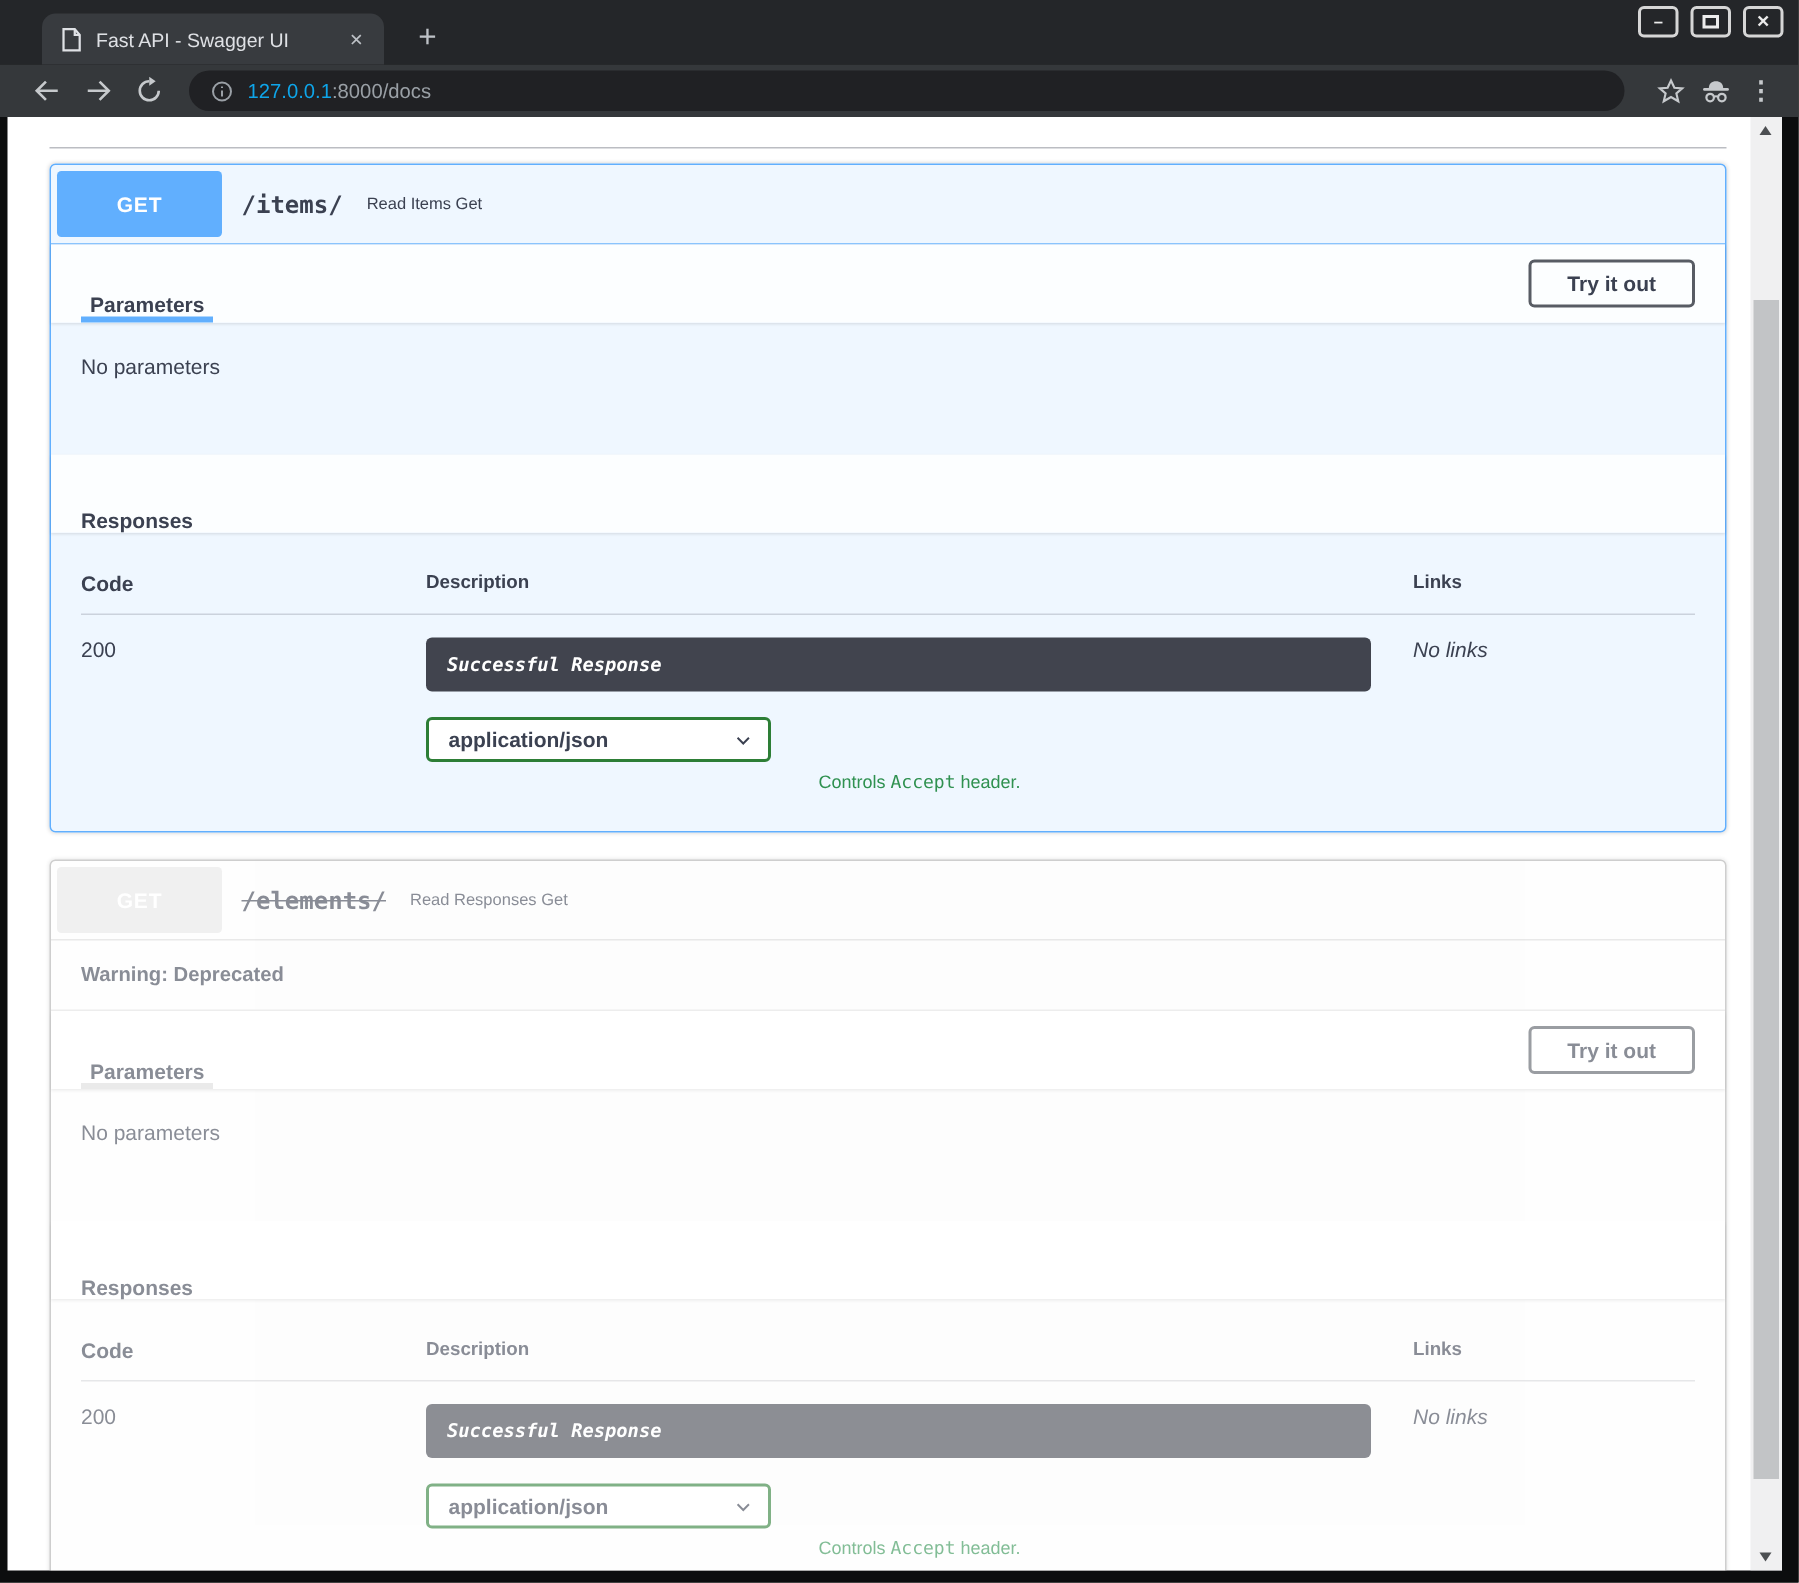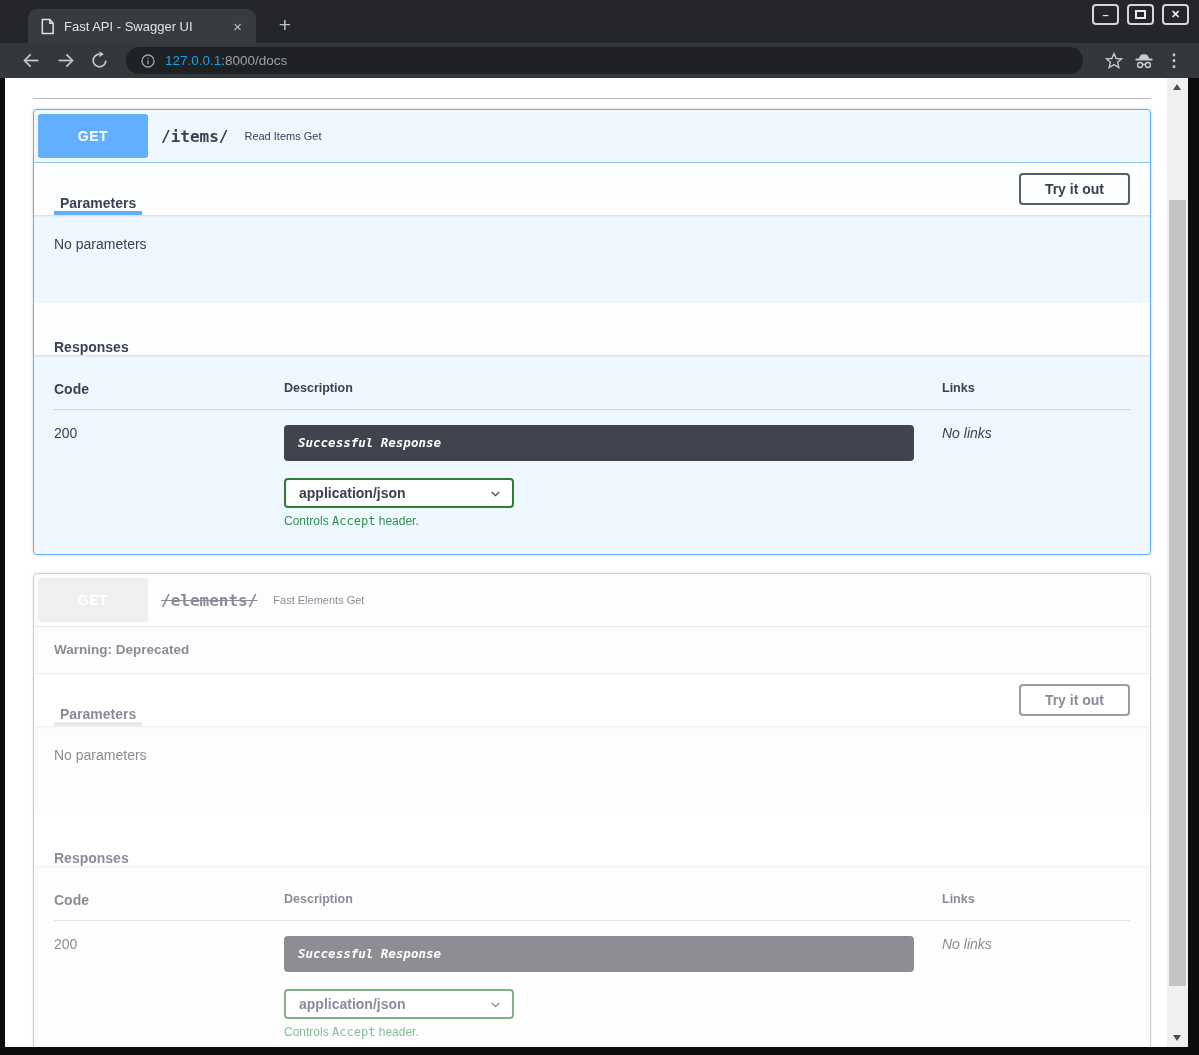--- a/index.html
+++ b/index.html
@@ -80,21 +80,21 @@
   .th-sm { font-size:12.5px; font-weight:bold; }
   .t-divider { border-bottom:1px solid rgba(59,65,81,.2); margin-top:12px; }
   .data-row { margin-top:15px; }
   .code-val { font-size:14px; }
   .links-val { font-size:14px; font-style:italic; }
   .resp-box { background:#41444e; border-radius:4px; padding:10px 14px 11px; margin-right:28px;
               color:#ffffff; font-family:"DejaVu Sans Mono",monospace; font-style:italic; font-weight:bold; font-size:12.5px; }
   .media-select { margin-top:17px; width:230px; height:30px; border:2px solid #2d7e36; border-radius:4px; background:#fff;
                   display:flex; align-items:center; padding:0 10px 0 13px; }
   .media-select span { font-size:14px; font-weight:bold; color:#3b4151; flex:1; }
-  .controls-note { margin-top:6px; font-size:12px; color:#2f9150; }
+  .controls-note { margin-top:6px; font-size:12px; color:#2f9150;text-align:center; }
   .controls-note .mono { font-family:"DejaVu Sans Mono",monospace; font-size:12px; }
 
   svg { display:block; }
 </style>
 </head>
 <body>
 
 <div class="window">
 
   <div class="titlebar">
@@ -208,21 +208,21 @@
             </div>
             <div class="t-links links-val">No links</div>
           </div>
         </div>
       </div>
 
       <div class="opblock deprecated">
         <div class="op-summary">
           <div class="method-badge" style="color:#fff;">GET</div>
           <span class="op-path">/elements/</span>
-          <span class="op-desc">Fast Elements Get</span>
+          <span class="op-desc">Read Responses Get</span>
         </div>
         <div class="dep-warning">Warning: Deprecated</div>
         <div class="section-header">
           <span class="param-tab">Parameters</span>
           <button class="try-btn">Try it out</button>
         </div>
         <div class="op-body-pad">
           <span>No parameters</span>
         </div>
         <div class="section-header">

